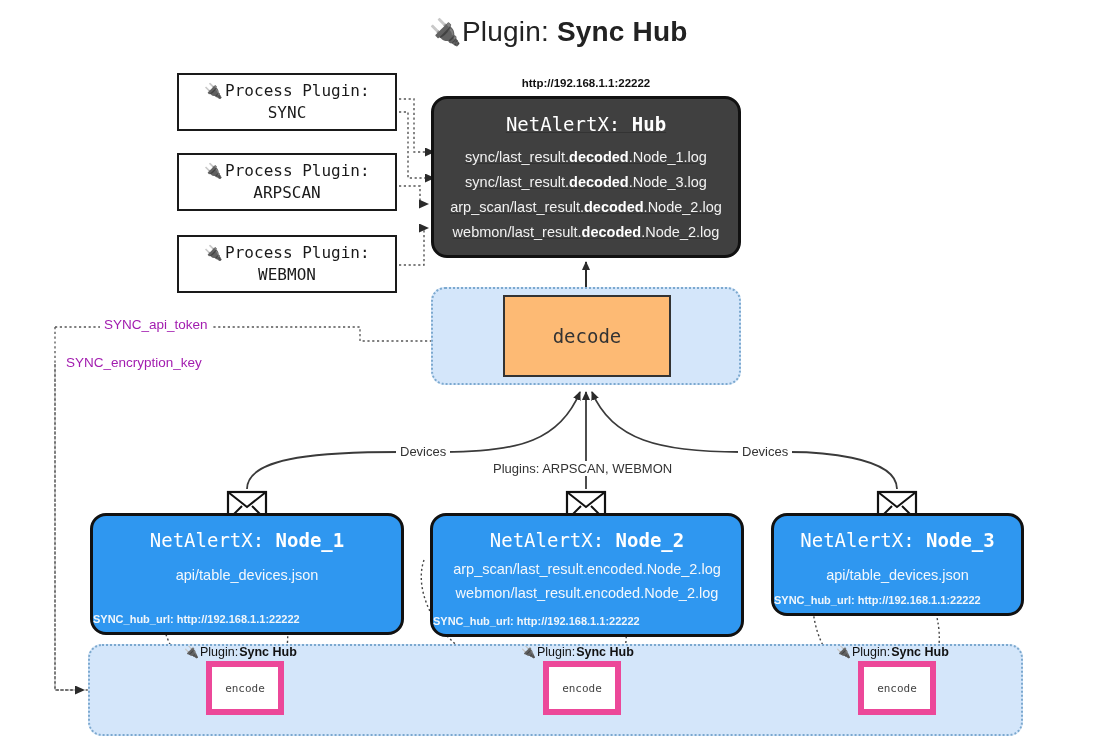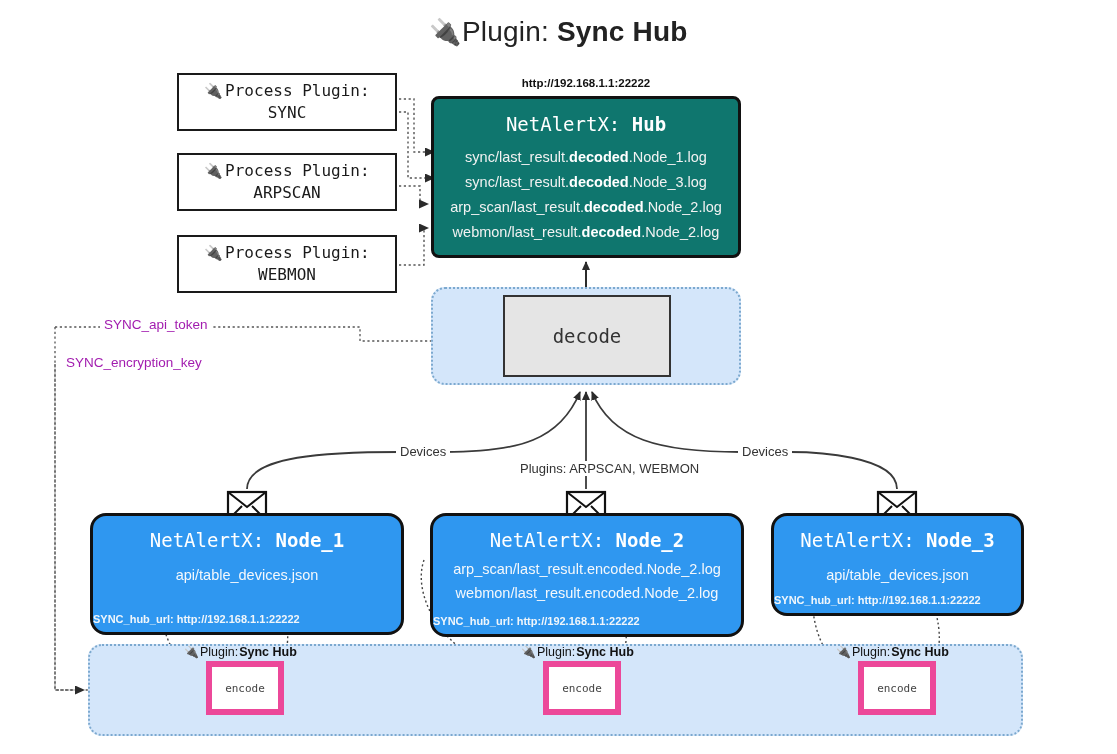--- a/index.html
+++ b/index.html
@@ -22,33 +22,33 @@
            display:flex;flex-direction:column;align-items:center;justify-content:center;
            line-height:1.35;}
   .procbox .l1{display:flex;align-items:center;gap:2px;}
   .procbox .l2{text-align:center;}
   .procbox .plug{font-family:"DejaVu Sans", sans-serif;font-size:15px;}
 
   
   #hub-url{position:absolute;left:431px;top:77px;width:310px;text-align:center;
            font-size:11.5px;font-weight:600;color:#111;}
   #hub{position:absolute;left:431px;top:96px;width:310px;height:162px;
-       background:#0f766e;border:3px solid #111;border-radius:8px;box-sizing:border-box;
-       display:flex;flex-direction:column;align-items:center;padding-top:14px;}
+       background:#404040;border:3px solid #111;border-radius:16px;box-sizing:border-box;
+       display:flex;flex-direction:column;align-items:center;padding-top:14px;text-decoration:underline;}
   #hub .hubtitle{font-family:"DejaVu Sans Mono", monospace;font-size:19px;color:#fff;
                  margin-bottom:10px;}
   #hub .hubtitle b{font-weight:700;}
   #hub .logline{font-size:14.5px;color:#f2f2f2;line-height:1.72;white-space:nowrap;}
   #hub .logline b{font-weight:700;color:#ffffff;}
 
   
   .bluewrap{position:absolute;background:#d4e6fa;border:2px dotted #7ca9cf;
             border-radius:14px;box-sizing:border-box;}
   #decode-wrap{left:431px;top:287px;width:310px;height:98px;}
-  #decode{position:absolute;left:503px;top:295px;width:168px;height:82px;background:#e5e5e5;
+  #decode{position:absolute;left:503px;top:295px;width:168px;height:82px;background:#fdba74;
           border:2px solid #333;box-sizing:border-box;
           display:flex;align-items:center;justify-content:center;
           font-family:"DejaVu Sans Mono", monospace;font-size:19px;color:#333;}
   #encode-band{left:88px;top:644px;width:935px;height:92px;}
 
   .encbox{position:absolute;width:78px;height:54px;background:#fff;border:6px solid #ec4899;
           box-sizing:border-box;display:flex;align-items:center;justify-content:center;
           font-family:"DejaVu Sans Mono", monospace;font-size:11px;color:#444;}
   .enclabel{position:absolute;font-size:12.5px;color:#111;white-space:nowrap;
             display:flex;align-items:center;gap:1px;}
@@ -167,21 +167,21 @@
   <div class="bluewrap" id="decode-wrap"></div>
   <div id="decode">
     <span>decode</span>
   </div>
 
   <div class="tokenlabel" style="left:100px;top:317px;">SYNC_api_token</div>
   <div class="tokenlabel" style="left:62px;top:355px;">SYNC_encryption_key</div>
 
   <div class="elabel" style="left:396px;top:444px;">Devices</div>
   <div class="elabel" style="left:738px;top:444px;">Devices</div>
-  <div class="elabel" style="left:516px;top:461px;">Plugins: ARPSCAN, WEBMON</div>
+  <div class="elabel" style="left:489px;top:461px;">Plugins: ARPSCAN, WEBMON</div>
 
   <svg class="envelope" style="left:226px;top:490px;" viewBox="0 0 42 32">
     <rect x="2" y="2" width="38" height="28" fill="#fff" stroke="#111" stroke-width="2.2"></rect>
     <path d="M2,2 L21,17 L40,2" fill="none" stroke="#111" stroke-width="2"></path>
     <path d="M2,30 L16,16 M40,30 L26,16" fill="none" stroke="#111" stroke-width="2"></path>
   </svg>
   <svg class="envelope" style="left:565px;top:490px;" viewBox="0 0 42 32">
     <rect x="2" y="2" width="38" height="28" fill="#fff" stroke="#111" stroke-width="2.2"></rect>
     <path d="M2,2 L21,17 L40,2" fill="none" stroke="#111" stroke-width="2"></path>
     <path d="M2,30 L16,16 M40,30 L26,16" fill="none" stroke="#111" stroke-width="2"></path>

